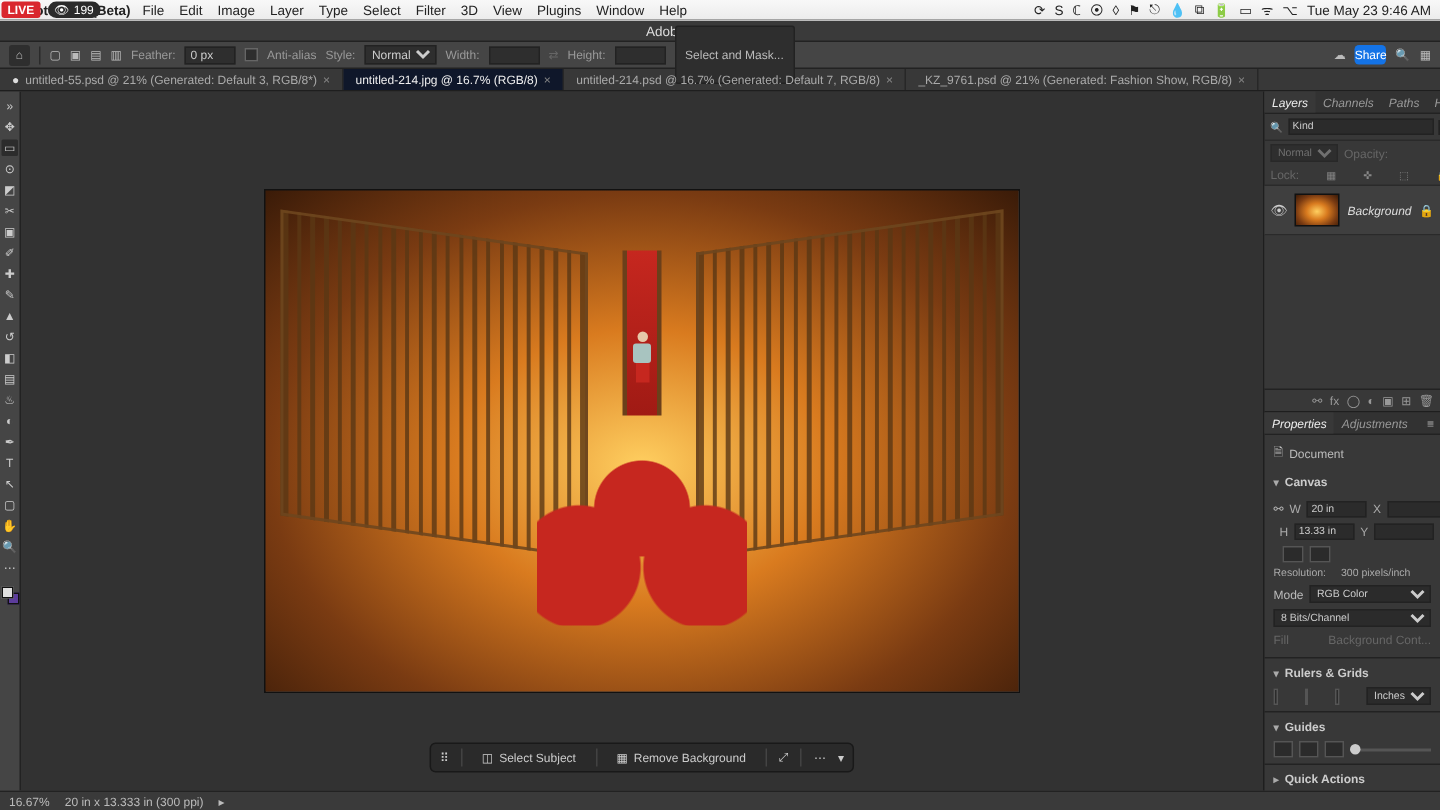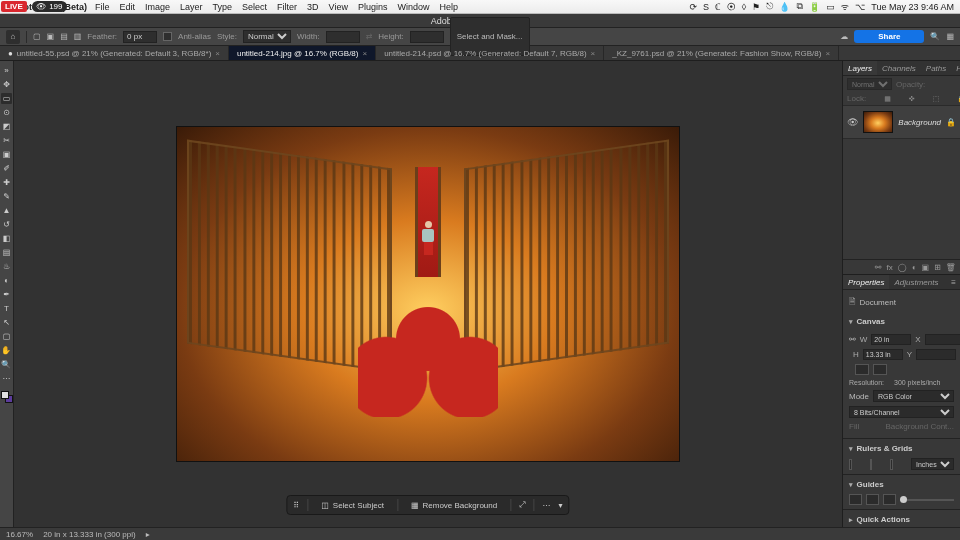--- a/index.html
+++ b/index.html
@@ -15,21 +15,21 @@
 .titlebar { height: 14px; background: #3a3a3a; color: #ddd; font-size: 9px; display: flex; align-items: center; justify-content: center; border-bottom: 1px solid #222; }
 .options-bar { height: 18px; background: #454545; display: flex; align-items: center; padding: 0 6px; gap: 6px; border-bottom: 1px solid #222; font-size: 8px; color: #bbb; }
 .options-bar .home-icon { width: 14px; height: 14px; background: #2e2e2e; display: flex; align-items: center; justify-content: center; border-radius: 2px; }
 .options-bar .sep { width: 1px; height: 12px; background: #2a2a2a; }
 .options-bar .field-label { color: #999; }
 .options-bar input[type=text] { width: 34px; height: 12px; background: #2e2e2e; border: 1px solid #222; color: #ccc; font-size: 8px; padding: 0 3px; }
 .options-bar select { height: 13px; background: #2e2e2e; border: 1px solid #222; color: #ccc; font-size: 8px; }
 .options-bar .chk { width: 9px; height: 9px; border: 1px solid #666; background: #2e2e2e; }
 .options-bar .btn { background: #2e2e2e; border: 1px solid #222; padding: 14px 6px; border-radius: 2px; }
 .options-bar .right { margin-left: auto; display: flex; align-items: center; gap: 6px; }
-.share-btn { background: #1473e6; color: #fff; padding: 2px 24px; border-radius: 3px; font-size: 8px; font-weight: bold; }
+.share-btn { background: #1473e6; color: #fff; padding: 2px 0; border-radius: 3px; font-size: 8px; }
 .doc-tabs { height: 15px; background: #383838; display: flex; align-items: stretch; border-bottom: 1px solid #1e1e1e; font-size: 8px; }
 .doc-tab { padding: 0 8px; display: flex; align-items: center; color: #aaa; border-right: 1px solid #272727; gap: 4px; cursor: default; }
 .doc-tab.active { background: #0f172a; color: #eee; }
 .doc-tab .close { color: #888; }
 .doc-tab .dot-dirty { color: #ddd; }
 .workspace { display: flex; height: calc(540px - 14px - 14px - 18px - 15px - 13px); }
 .tool-col { width: 14px; background: #454545; display: flex; flex-direction: column; align-items: center; padding-top: 4px; gap: 3px; border-right: 1px solid #222; }
 .tool-btn { width: 11px; height: 11px; display: flex; align-items: center; justify-content: center; font-size: 8px; color: #ccc; border-radius: 1px; }
 .tool-btn.active { background: #2c2c2c; }
 .swatches { margin-top: 4px; width: 12px; height: 12px; position: relative; }
@@ -246,20 +246,26 @@
   </div>
 
   <div class="right-panels">
     <div class="panel-tabs">
       <div class="ptab active">Layers</div>
       <div class="ptab">Channels</div>
       <div class="ptab">Paths</div>
       <div class="ptab">History</div>
 
     </div>
+    <div class="layer-search">
+      <span style="font-size:7px">🔍</span>
+      <input type="text" value="Kind" style="">
+      <div class="filter-ico">▫</div>
+
+    </div>
     <div class="layer-mode">
       <select disabled=""><option>Normal</option></select>
       <span class="gray-disabled">Opacity:</span>
     </div>
     <div class="layer-lock">
       <span class="gray-disabled">Lock:</span>
       <span class="lico">▦</span>
       <span class="lico">✜</span>
       <span class="lico">⬚</span>
       <span class="lico">🔒</span>

